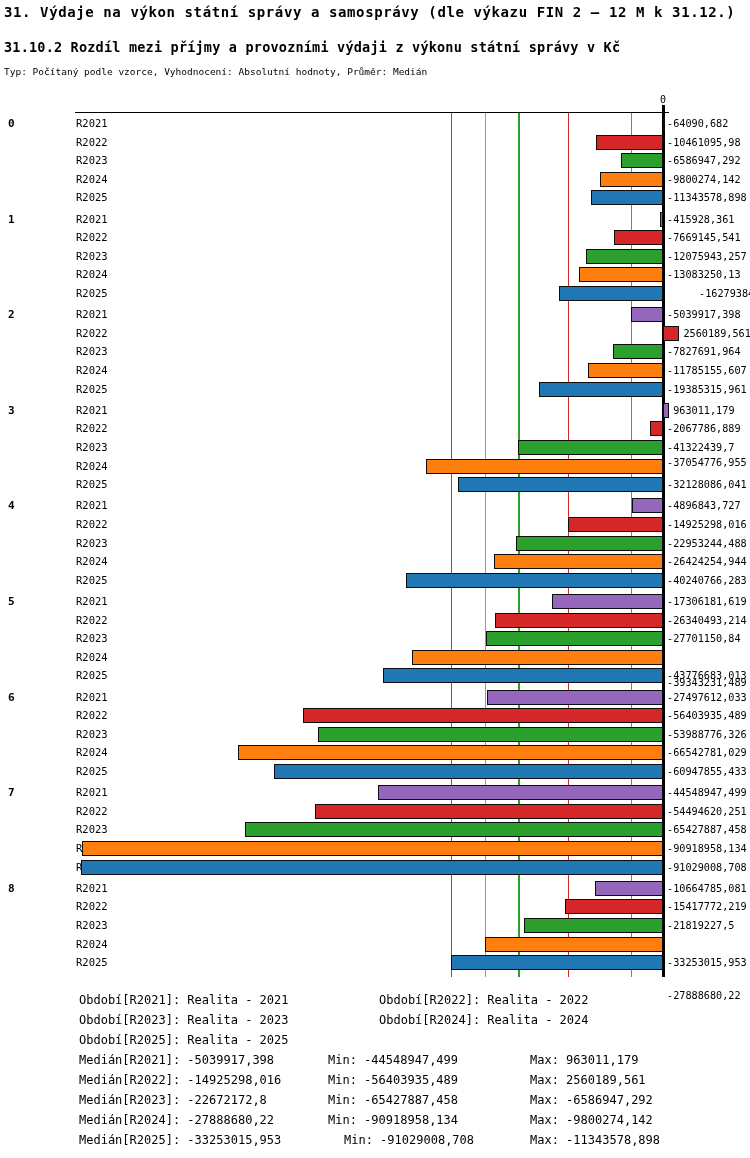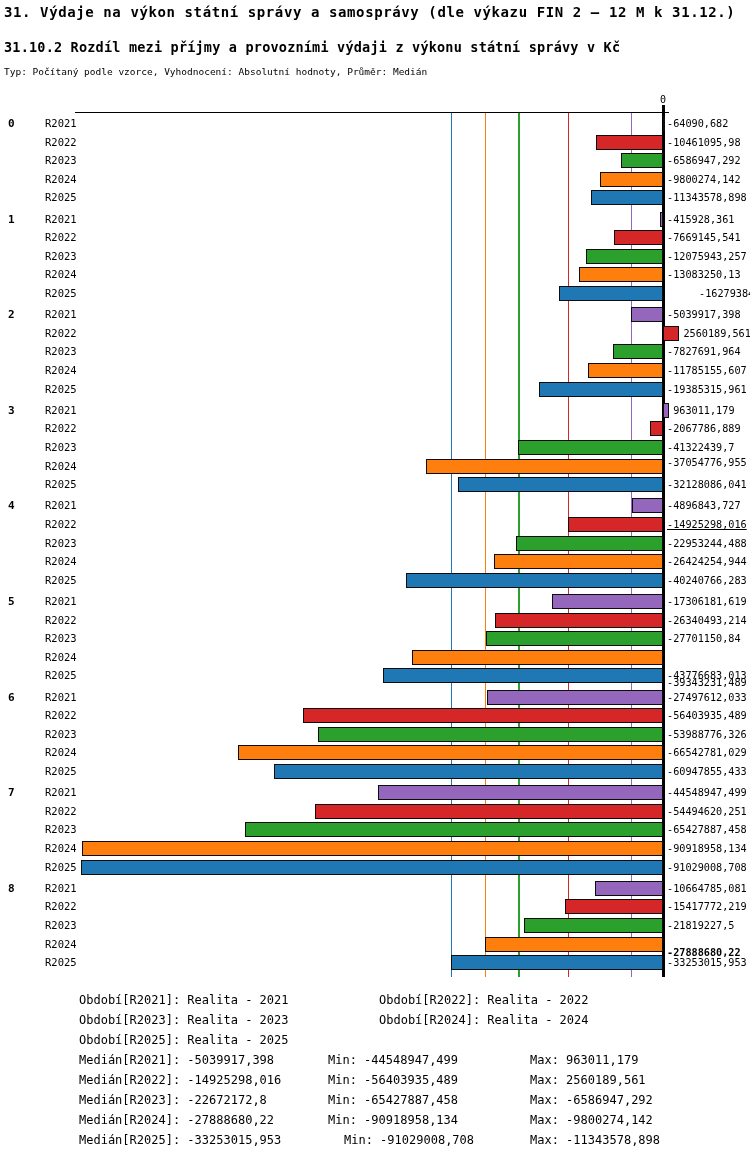--- a/index.html
+++ b/index.html
@@ -5,21 +5,21 @@
   html,body{margin:0;padding:0;}
   body{
     width:750px;height:1158px;overflow:hidden;background:#ffffff;
     font-family:"DejaVu Sans Mono",monospace;color:#000;position:relative;
   }
   .abs{position:absolute;white-space:pre;}
   .title{font-size:14px;font-weight:bold;letter-spacing:.6px;}
   .subtitle{font-size:13.5px;font-weight:bold;letter-spacing:.2px;}
   .meta{font-size:9.5px;}
   .grouplabel{font-size:11px;font-weight:bold;line-height:15px;}
-  .rowlabel{font-size:10.5px;line-height:15px;}
+  .rowlabel{font-size:10.5px;line-height:15px;margin-left:31px;}
   .vallabel{font-size:10.2px;line-height:15px;}
   .zerolabel{font-size:10px;}
   .bar{position:absolute;border:1.5px solid #0d0d0d;box-sizing:border-box;}
   .vline{position:absolute;width:1.5px;}
   .axis-h{position:absolute;height:1px;background:#000;}
   .axis-v{position:absolute;width:2.5px;background:#000;}
   .foot{font-size:12px;line-height:13px;}
 </style>
 </head>
 <body>
@@ -100,21 +100,21 @@
     <div class="abs vallabel" style="left:667.0px;top:455px;">-37054776,955</div>
     <div class="abs rowlabel" style="left:45px;top:477.2px;">R2025</div>
     <div class="bar" style="left:457.7px;top:477.2px;width:205.3px;height:15px;background:#1f77b4;"></div>
     <div class="abs vallabel" style="left:667.0px;top:477.2px;">-32128086,041</div>
     <div class="abs grouplabel" style="left:8px;top:498.4px;">4</div>
     <div class="abs rowlabel" style="left:45px;top:498.4px;">R2021</div>
     <div class="bar" style="left:631.7px;top:498.4px;width:31.3px;height:15px;background:#9467bd;"></div>
     <div class="abs vallabel" style="left:667.0px;top:498.4px;">-4896843,727</div>
     <div class="abs rowlabel" style="left:45px;top:517.0px;">R2022</div>
     <div class="bar" style="left:567.6px;top:517.0px;width:95.4px;height:15px;background:#d62728;"></div>
-    <div class="abs vallabel" style="left:667.0px;top:517.0px;text-decoration:underline;">-14925298,016</div>
+    <div class="abs vallabel" style="left:667.0px;top:517.0px;">-14925298,016</div>
     <div class="abs rowlabel" style="left:45px;top:535.6px;">R2023</div>
     <div class="bar" style="left:516.3px;top:535.6px;width:146.7px;height:15px;background:#2ca02c;"></div>
     <div class="abs vallabel" style="left:667.0px;top:535.6px;">-22953244,488</div>
     <div class="abs rowlabel" style="left:45px;top:554.2px;">R2024</div>
     <div class="bar" style="left:494.1px;top:554.2px;width:168.9px;height:15px;background:#ff7f0e;"></div>
     <div class="abs vallabel" style="left:667.0px;top:554.2px;">-26424254,944</div>
     <div class="abs rowlabel" style="left:45px;top:572.8px;">R2025</div>
     <div class="bar" style="left:405.8px;top:572.8px;width:257.2px;height:15px;background:#1f77b4;"></div>
     <div class="abs vallabel" style="left:667.0px;top:572.8px;">-40240766,283</div>
     <div class="abs grouplabel" style="left:8px;top:594.0px;">5</div>
@@ -170,21 +170,21 @@
     <div class="bar" style="left:594.8px;top:880.8px;width:68.2px;height:15px;background:#9467bd;"></div>
     <div class="abs vallabel" style="left:667.0px;top:880.8px;">-10664785,081</div>
     <div class="abs rowlabel" style="left:45px;top:899.4px;">R2022</div>
     <div class="bar" style="left:564.5px;top:899.4px;width:98.5px;height:15px;background:#d62728;"></div>
     <div class="abs vallabel" style="left:667.0px;top:899.4px;">-15417772,219</div>
     <div class="abs rowlabel" style="left:45px;top:918.0px;">R2023</div>
     <div class="bar" style="left:523.5px;top:918.0px;width:139.5px;height:15px;background:#2ca02c;"></div>
     <div class="abs vallabel" style="left:667.0px;top:918.0px;">-21819227,5</div>
     <div class="abs rowlabel" style="left:45px;top:936.6px;">R2024</div>
     <div class="bar" style="left:484.8px;top:936.6px;width:178.2px;height:15px;background:#ff7f0e;"></div>
-    <div class="abs vallabel" style="left:667.0px;top:945px;font-weight:bold;">-27888680,22</div>
+    <div class="abs vallabel" style="left:667.0px;top:988px;">-27888680,22</div>
     <div class="abs rowlabel" style="left:45px;top:955.2px;">R2025</div>
     <div class="bar" style="left:450.5px;top:955.2px;width:212.5px;height:15px;background:#1f77b4;"></div>
     <div class="abs vallabel" style="left:667.0px;top:955.2px;">-33253015,953</div>
   </div>
 <div id="footer" style="position:absolute;left:0;top:0;width:750px;height:1158px;">
     <div class="abs foot" style="left:79px;top:994px;">Období[R2021]: Realita - 2021</div>
     <div class="abs foot" style="left:379px;top:994px;">Období[R2022]: Realita - 2022</div>
     <div class="abs foot" style="left:79px;top:1014px;">Období[R2023]: Realita - 2023</div>
     <div class="abs foot" style="left:379px;top:1014px;">Období[R2024]: Realita - 2024</div>
     <div class="abs foot" style="left:79px;top:1034px;">Období[R2025]: Realita - 2025</div>

